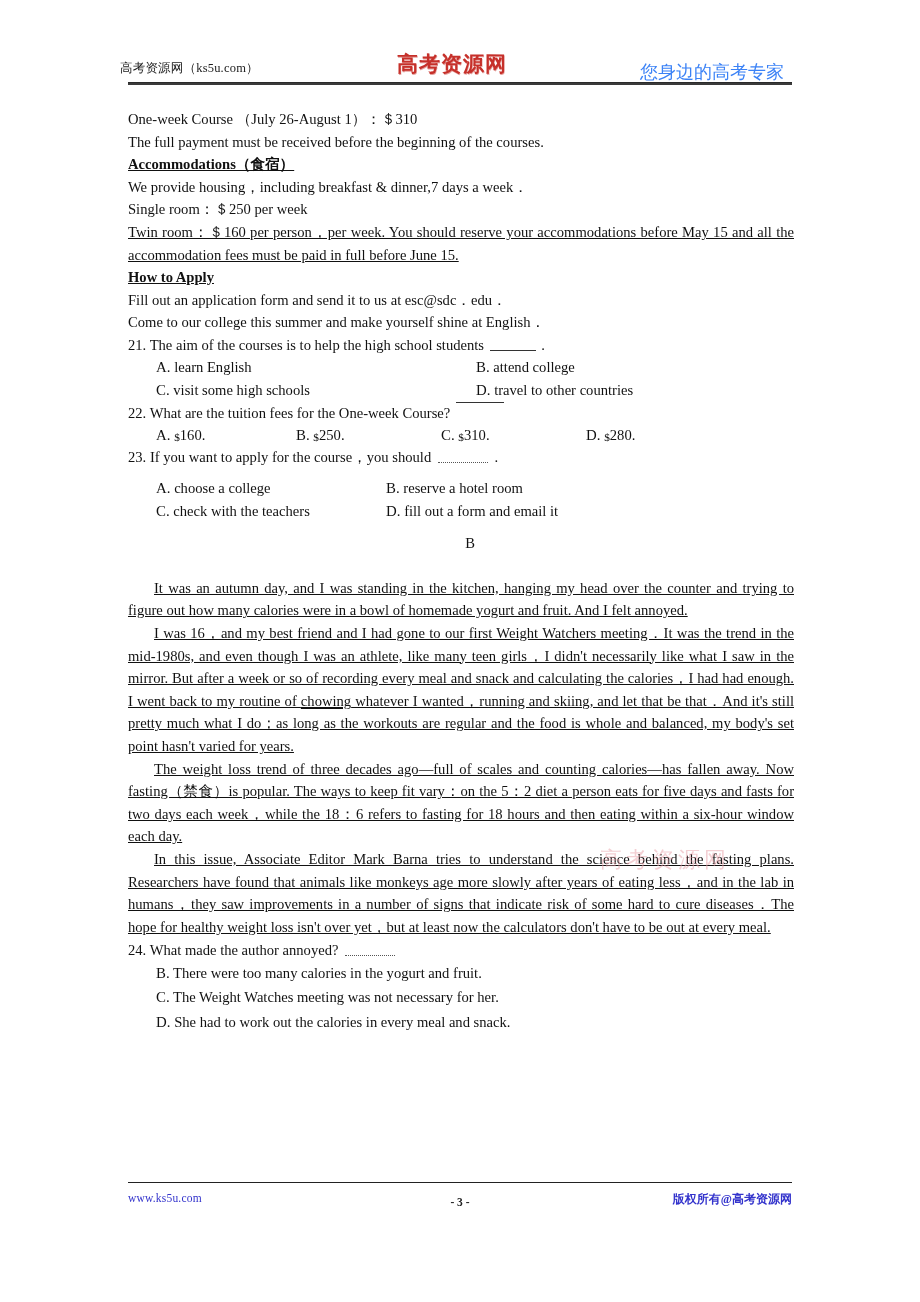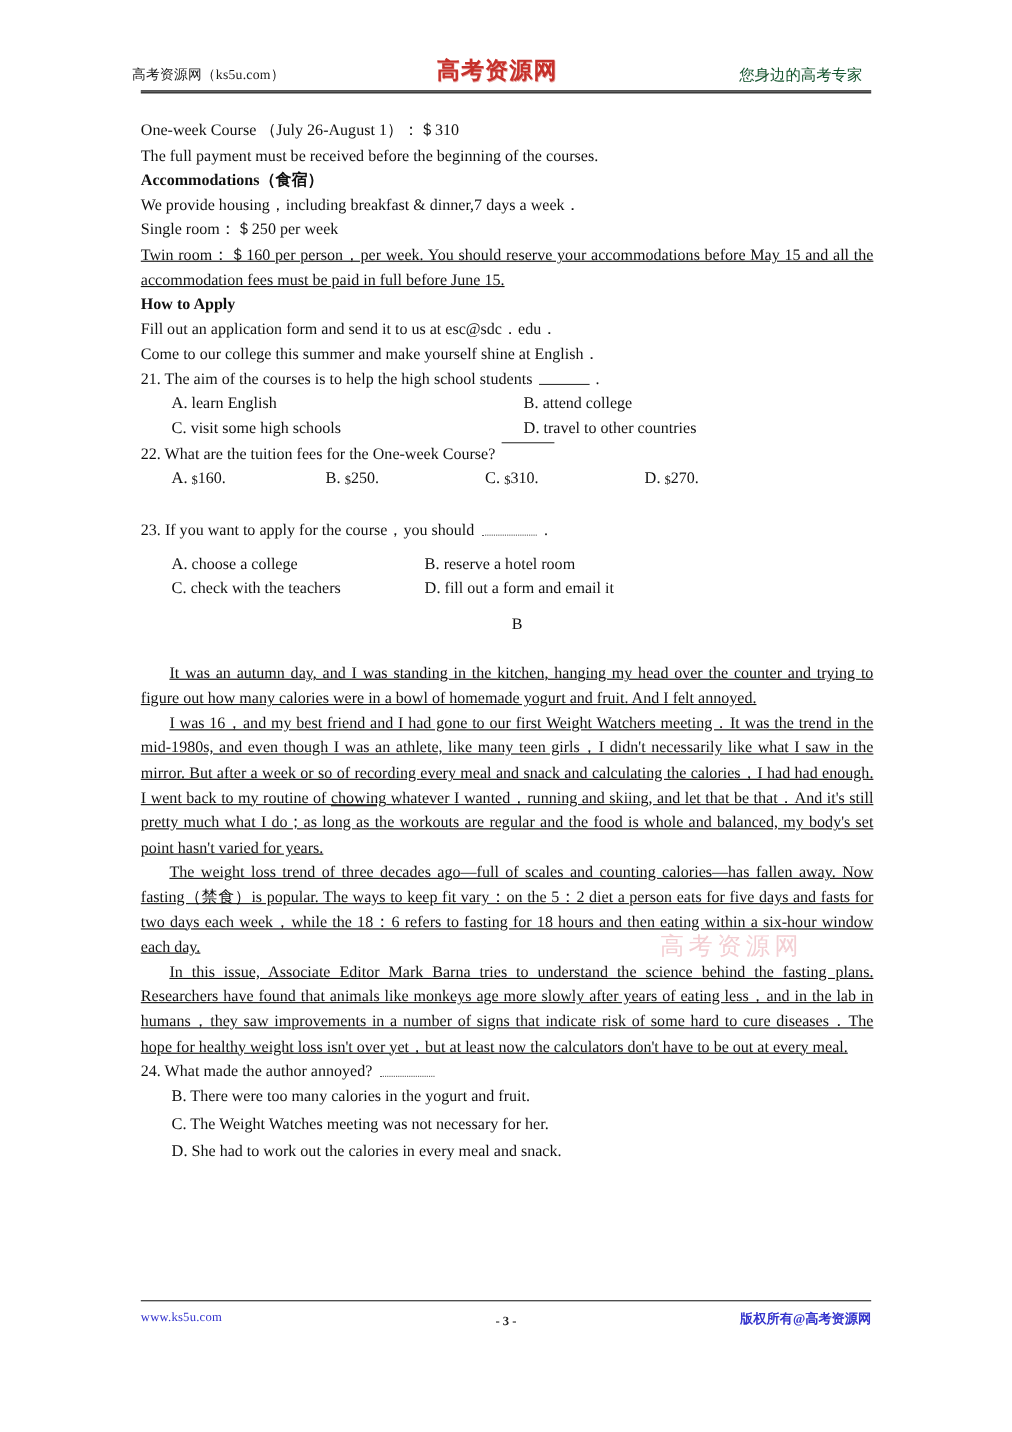--- a/index.html
+++ b/index.html
@@ -52,22 +52,22 @@
     color: #c6302a;
     font-family: "DejaVu Sans", sans-serif;
     letter-spacing: 1px;
     text-shadow: 0.6px 0.6px 0 rgba(198,48,42,0.45);
     white-space: nowrap;
   }
   .header-right {
     position: absolute;
     right: 0;
     top: 4px;
-    font-size: 14px;
-    color: #14532d;
+    font-size: 18px;
+    color: #3b82f6;
     white-space: nowrap;
   }
   .header-rule {
     position: absolute;
     left: 128px;
     top: 82px;
     width: 664px;
     height: 3px;
     border-top: 1px solid #2a2a2a;
     border-bottom: 2px solid #3a3a3a;
@@ -87,20 +87,21 @@
     white-space: nowrap;
   }
   .para {
     text-align: justify;
     text-align-last: left;
     margin: 0;
     text-decoration: underline;
   }
   .bold {
     font-weight: bold;
+    text-decoration: underline;
   }
   .tight {
     line-height: 1.52;
   }
   .indent-para {
     text-indent: 26px;
   }
   .blank {
     display: inline-block;
     border-bottom: 1px solid #333;
@@ -289,25 +290,25 @@
         <span class="opt-letter">A.</span>
         <span class="cur">$</span><span>160.</span>
       </span><span class="opt" style="width:145px">
         <span class="opt-letter">B.</span>
         <span class="cur">$</span><span>250.</span>
       </span><span class="opt" style="width:145px">
         <span class="opt-letter">C.</span>
         <span class="cur">$</span><span>310.</span>
       </span><span class="opt">
         <span class="opt-letter">D.</span>
-        <span class="cur">$</span><span>270.</span>
-      </span>
-    </div>
-
-    <div class="q-line" style="margin-top:24px">
+        <span class="cur">$</span><span>280.</span>
+      </span>
+    </div>
+
+    <div class="q-line" style="margin-top:0">
       <span class="q-num">23.</span>
       <span>If you want to apply for the course，you should</span>
       <span class="blank-dotted"></span>
       <span>.</span>
     </div>
     <div class="opts tight" style="margin-top:8px">
       <span class="opt" style="width:230px">
         <span class="opt-letter">A.</span>
         <span>choose a college</span>
       </span><span class="opt">

